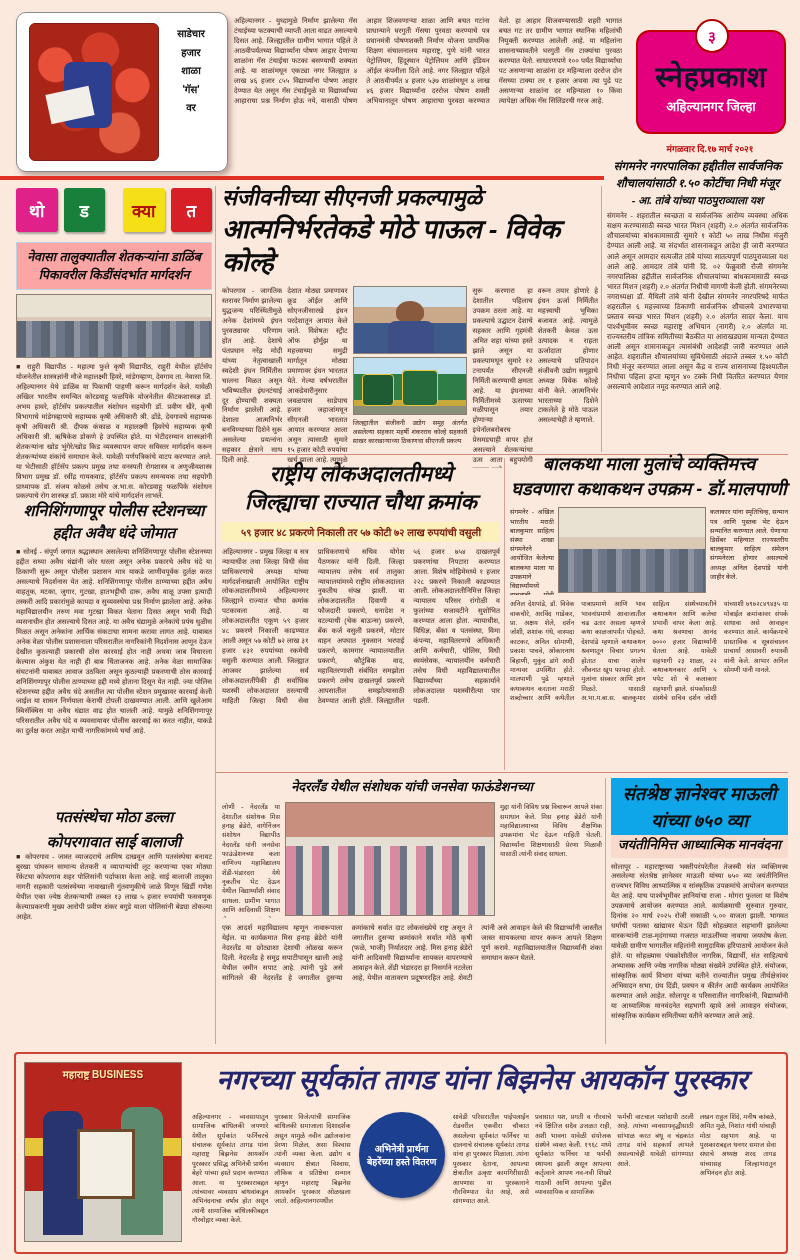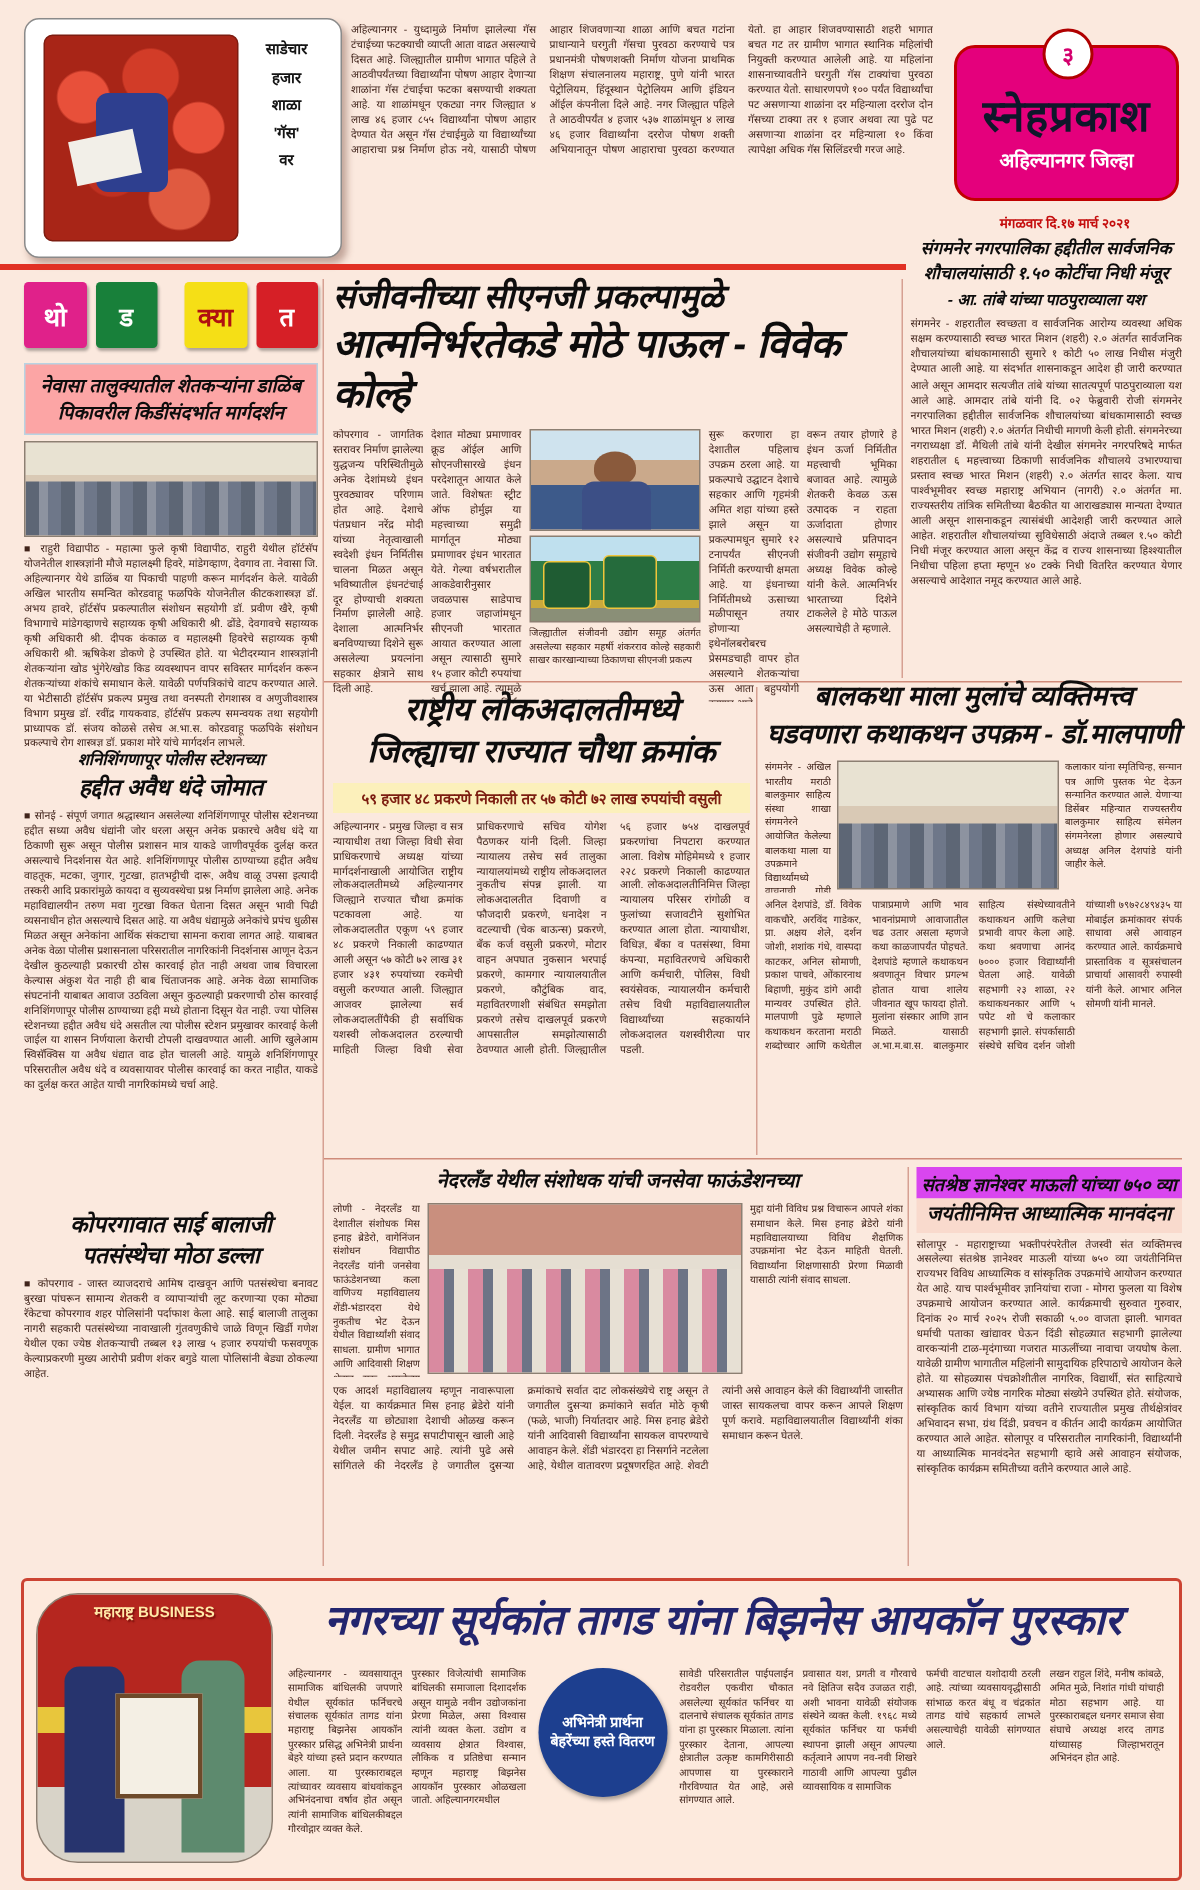--- a/index.html
+++ b/index.html
@@ -35,21 +35,21 @@
       #a82517;
     border-radius:6px;border:1px solid #7d1c10;}
   .tile{flex:1;display:flex;align-items:center;justify-content:center;
     font-weight:bold;font-size:17px;border-radius:3px;
     box-shadow:1px 2px 2px rgba(0,0,0,.3);}
   .masthead-box{background:#e4007c;border:2px solid #c00000;border-radius:14px;}
   .plantphoto{background:linear-gradient(180deg,#bfe0ee 0 28%,#2e7d46 28% 75%,#caa93c 75% 85%,#8a8f77 85%);}
   .portraitphoto{background:linear-gradient(180deg,#cfe3ee 0 30%,#caa98b 30% 55%,#3d5a8a 55%);}
   .stagephoto{background:linear-gradient(180deg,#e8e2d2 0 35%,#d9c9b5 35%);}
   .collegephoto{background:linear-gradient(180deg,#c98f7e 0 30%,#e5ded2 30%);}
-  .awardphoto{background:linear-gradient(180deg,#b5261f 0 42%,#e8c63c 42% 52%,#b5261f 52% 72%,#d8d3c8 72%);border-radius:28px;}
+  .awardphoto{background:linear-gradient(180deg,#b5261f 0 42%,#e8c63c 42% 52%,#b5261f 52% 72%,#d8d3c8 72%);}
   .badge-circle{background:#1d3f8f;border-radius:50%;color:#fff;font-weight:bold;
     display:flex;align-items:center;justify-content:center;text-align:center;
     box-shadow:1px 2px 3px rgba(0,0,0,.35);}
 </style>
 </head>
 <body>
 
 <div class="abs gasbox" style="left:16px;top:12px;width:210px;height:158px;">
   <div class="abs gasphoto" style="left:12px;top:10px;width:128px;height:136px;">
     <div style="position:absolute;left:34px;top:38px;width:48px;height:66px;background:#2e3f8f;border-radius:8px;"></div>
@@ -86,28 +86,28 @@
 
 <div class="abs" style="left:16px;top:242px;width:196px;">
   <div class="center hl" style="background:#fca5a5;border:1px solid #b9d3e2;font-size:12.5px;line-height:1.45;padding:5px 3px;">नेवासा तालुक्यातील शेतकऱ्यांना डाळिंब पिकावरील किडींसंदर्भात मार्गदर्शन</div>
   <div class="photo stagephoto" style="width:100%;height:64px;margin:4px 0;">
     <div class="crowdband"></div>
   </div>
   <div class="bodytext" style="height:138px;">■ राहुरी विद्यापीठ - महात्मा फुले कृषी विद्यापीठ, राहुरी येथील हॉर्टसॅप योजनेतील शास्त्रज्ञांनी मौजे महालक्ष्मी हिवरे, मांडेगव्हाण, देवगाव ता. नेवासा जि. अहिल्यानगर येथे डाळिंब या पिकाची पाहणी करून मार्गदर्शन केले. यावेळी अखिल भारतीय समन्वित कोरडवाहू फळपिके योजनेतील कीटकशास्त्रज्ञ डॉ. अभय हावरे, हॉर्टसॅप प्रकल्पातील संशोधन सहयोगी डॉ. प्रवीण खैरे, कृषी विभागाचे मांडेगव्हाणचे सहाय्यक कृषी अधिकारी श्री. ढोंडे, देवगावचे सहाय्यक कृषी अधिकारी श्री. दीपक कंकाळ व महालक्ष्मी हिवरेचे सहाय्यक कृषी अधिकारी श्री. ऋषिकेश डोकणे हे उपस्थित होते. या भेटीदरम्यान शास्त्रज्ञांनी शेतकऱ्यांना खोड भुंगेरे/खोड किड व्यवस्थापन वापर सविस्तर मार्गदर्शन करून शेतकऱ्यांच्या शंकांचे समाधान केले. यावेळी पर्णपत्रिकांचे वाटप करण्यात आले. या भेटीसाठी हॉर्टसॅप प्रकल्प प्रमुख तथा वनस्पती रोगशास्त्र व अणुजीवशास्त्र विभाग प्रमुख डॉ. रवींद्र गायकवाड, हॉर्टसॅप प्रकल्प समन्वयक तथा सहयोगी प्राध्यापक डॉ. संजय कोळसे तसेच अ.भा.स. कोरडवाहू फळपिके संशोधन प्रकल्पाचे रोग शास्त्रज्ञ डॉ. प्रकाश मोरे यांचे मार्गदर्शन लाभले.</div>
 </div>
 
 <div class="abs" style="left:16px;top:500px;width:196px;">
-  <div class="center hl" style="font-size:11px;line-height:1.4;">शनिशिंगणापूर पोलीस स्टेशनच्या</div>
+  <div class="center hl" style="font-size:16px;line-height:1.4;">शनिशिंगणापूर पोलीस स्टेशनच्या</div>
   <div class="center hl" style="font-size:15px;line-height:1.4;margin-bottom:4px;">हद्दीत अवैध धंदे जोमात</div>
   <div class="bodytext" style="height:248px;">■ सोनई - संपूर्ण जगात श्रद्धास्थान असलेल्या शनिशिंगणापूर पोलीस स्टेशनच्या हद्दीत सध्या अवैध धंद्यांनी जोर धरला असून अनेक प्रकारचे अवैध धंदे या ठिकाणी सुरू असून पोलीस प्रशासन मात्र याकडे जाणीवपूर्वक दुर्लक्ष करत असल्याचे निदर्शनास येत आहे. शनिशिंगणापूर पोलीस ठाण्याच्या हद्दीत अवैध वाहतूक, मटका, जुगार, गुटखा, हातभट्टीची दारू, अवैध वाळू उपसा इत्यादी तस्करी आदि प्रकारांमुळे कायदा व सुव्यवस्थेचा प्रश्न निर्माण झालेला आहे. अनेक महाविद्यालयीन तरुण मवा गुटखा विकत घेताना दिसत असून भावी पिढी व्यसनाधीन होत असल्याचे दिसत आहे. या अवैध धंद्यामुळे अनेकांचे प्रपंच धुळीस मिळत असून अनेकांना आर्थिक संकटाचा सामना करावा लागत आहे. याबाबत अनेक वेळा पोलीस प्रशासनाला परिसरातील नागरिकांनी निदर्शनास आणून देऊन देखील कुठल्याही प्रकारची ठोस कारवाई होत नाही अथवा जाब विचारला केल्यास अंकुश येत नाही ही बाब चिंताजनक आहे. अनेक वेळा सामाजिक संघटनांनी याबाबत आवाज उठविला असून कुठल्याही प्रकरणाची ठोस कारवाई शनिशिंगणापूर पोलीस ठाण्याच्या हद्दी मध्ये होताना दिसून येत नाही. ज्या पोलिस स्टेशनच्या हद्दीत अवैध धंदे असतील त्या पोलीस स्टेशन प्रमुखावर कारवाई केली जाईल या शासन निर्णयाला केराची टोपली दाखवण्यात आली. आणि खुलेआम स्विसॅक्विस या अवैध धंद्यात वाढ होत चालली आहे. यामुळे शनिशिंगणापूर परिसरातील अवैध धंदे व व्यवसायावर पोलीस कारवाई का करत नाहीत, याकडे का दुर्लक्ष करत आहेत याची नागरिकांमध्ये चर्चा आहे.</div>
 </div>
 
 <div class="abs" style="left:16px;top:806px;width:196px;">
+  <div class="center hl" style="font-size:15px;line-height:1.4;margin-bottom:4px;">पतसंस्थेचा मोठा डल्ला</div>
   <div class="center hl" style="font-size:15px;line-height:1.4;">कोपरगावात साई बालाजी</div>
-  <div class="center hl" style="font-size:15px;line-height:1.4;margin-bottom:4px;">पतसंस्थेचा मोठा डल्ला</div>
   <div class="bodytext" style="height:150px;">■ कोपरगाव - जास्त व्याजदराचे आमिष दाखवून आणि पतसंस्थेचा बनावट बुरखा पांघरून सामान्य शेतकरी व व्यापाऱ्यांची लूट करणाऱ्या एका मोठ्या रॅकेटचा कोपरगाव शहर पोलिसांनी पर्दाफाश केला आहे. साई बालाजी तालुका नागरी सहकारी पतसंस्थेच्या नावाखाली गुंतवणुकीचे जाळे विणून खिर्डी गणेश येथील एका ज्येष्ठ शेतकऱ्याची तब्बल १३ लाख ५ हजार रुपयांची फसवणूक केल्याप्रकरणी मुख्य आरोपी प्रवीण शंकर बगुडे याला पोलिसांनी बेड्या ठोकल्या आहेत.</div>
 </div>
 
 <div class="abs sep-v" style="left:215px;top:186px;height:858px;"></div>
 
 <div class="abs" style="left:222px;top:184px;width:376px;">
   <div class="hl" style="font-size:22px;line-height:1.3;">संजीवनीच्या सीएनजी प्रकल्पामुळे</div>
   <div class="hl" style="font-size:26px;line-height:1.3;">आत्मनिर्भरतेकडे मोठे पाऊल - विवेक कोल्हे</div>
   <div style="display:flex;gap:5px;margin-top:6px;height:182px;">
     <div class="bodytext" style="width:64px;">कोपरगाव - जागतिक स्तरावर निर्माण झालेल्या युद्धजन्य परिस्थितीमुळे अनेक देशांमध्ये इंधन पुरवठ्यावर परिणाम होत आहे. देशाचे पंतप्रधान नरेंद्र मोदी यांच्या नेतृत्वाखाली स्वदेशी इंधन निर्मितीस चालना मिळत असून भविष्यातील इंधनटंचाई दूर होण्याची शक्यता निर्माण झालेली आहे. देशाला आत्मनिर्भर बनविण्याच्या दिशेने सुरू असलेल्या प्रयत्नांना सहकार क्षेत्राने साथ दिली आहे.</div>
@@ -170,21 +170,21 @@
       <div class="crowdband" style="height:62%;background:repeating-linear-gradient(90deg,#d98aa0 0 10px,#6d7486 10px 17px,#e7e0d4 17px 26px);"></div>
     </div>
     <div class="bodytext" style="flex:1;font-size:6.6px;">मुद्दा यांनी विविध प्रश्न विचारून आपले शंका समाधान केले. मिस हनाह ब्रेडेरो यांनी महाविद्यालयाच्या विविध शैक्षणिक उपक्रमांना भेट देऊन माहिती घेतली. विद्यार्थ्यांना शिक्षणासाठी प्रेरणा मिळावी यासाठी त्यांनी संवाद साधला.</div>
   </div>
   <div class="bodytext cols3" style="height:128px;margin-top:5px;">एक आदर्श महाविद्यालय म्हणून नावारूपाला येईल. या कार्यक्रमात मिस हनाह ब्रेडेरो यांनी नेदरलँड या छोट्याशा देशाची ओळख करून दिली. नेदरलँड हे समुद्र सपाटीपासून खाली आहे येथील जमीन सपाट आहे. त्यांनी पुढे असे सांगितले की नेदरलँड हे जगातील दुसऱ्या क्रमांकाचे सर्वात दाट लोकसंख्येचे राष्ट्र असून ते जगातील दुसऱ्या क्रमांकाने सर्वात मोठे कृषी (फळे, भाजी) निर्यातदार आहे. मिस हनाह ब्रेडेरो यांनी आदिवासी विद्यार्थ्यांना सायकल वापरण्याचे आवाहन केले. शेंडी भंडारदरा हा निसर्गाने नटलेला आहे, येथील वातावरण प्रदूषणरहित आहे. शेवटी त्यांनी असे आवाहन केले की विद्यार्थ्यांनी जास्तीत जास्त सायकलचा वापर करून आपले शिक्षण पूर्ण करावे. महाविद्यालयातील विद्यार्थ्यांनी शंका समाधान करून घेतले.</div>
 </div>
 
 <div class="abs sep-v" style="left:605px;top:778px;height:266px;"></div>
 
 <div class="abs" style="left:611px;top:778px;width:177px;">
-  <div class="center hl" style="background:#d946ef;font-size:12px;line-height:1.5;padding:3px 1px 0 1px;">संतश्रेष्ठ ज्ञानेश्वर माऊली यांच्या ७५० व्या</div>
+  <div class="center hl" style="background:#0ea5e9;font-size:18px;line-height:1.5;padding:3px 1px 0 1px;">संतश्रेष्ठ ज्ञानेश्वर माऊली यांच्या ७५० व्या</div>
   <div class="center hl" style="background:#f9dacd;font-size:13px;line-height:1.5;padding:0 1px 3px 1px;margin-bottom:4px;">जयंतीनिमित्त आध्यात्मिक मानवंदना</div>
   <div class="bodytext" style="height:224px;font-size:7px;">सोलापूर - महाराष्ट्राच्या भक्तीपरंपरेतील तेजस्वी संत व्यक्तिमत्त्व असलेल्या संतश्रेष्ठ ज्ञानेश्वर माऊली यांच्या ७५० व्या जयंतीनिमित्त राज्यभर विविध आध्यात्मिक व सांस्कृतिक उपक्रमांचे आयोजन करण्यात येत आहे. याच पार्श्वभूमीवर ज्ञानियांचा राजा - मोगरा फुलला या विशेष उपक्रमाचे आयोजन करण्यात आले. कार्यक्रमाची सुरुवात गुरुवार, दिनांक २० मार्च २०२५ रोजी सकाळी ५.०० वाजता झाली. भागवत धर्माची पताका खांद्यावर घेऊन दिंडी सोहळ्यात सहभागी झालेल्या वारकऱ्यांनी टाळ-मृदंगाच्या गजरात माऊलींच्या नावाचा जयघोष केला. यावेळी ग्रामीण भागातील महिलांनी सामुदायिक हरिपाठाचे आयोजन केले होते. या सोहळ्यास पंचक्रोशीतील नागरिक, विद्यार्थी, संत साहित्याचे अभ्यासक आणि ज्येष्ठ नागरिक मोठ्या संख्येने उपस्थित होते. संयोजक, सांस्कृतिक कार्य विभाग यांच्या वतीने राज्यातील प्रमुख तीर्थक्षेत्रांवर अभिवादन सभा, ग्रंथ दिंडी, प्रवचन व कीर्तन आदी कार्यक्रम आयोजित करण्यात आले आहेत. सोलापूर व परिसरातील नागरिकांनी, विद्यार्थ्यांनी या आध्यात्मिक मानवंदनेत सहभागी व्हावे असे आवाहन संयोजक, सांस्कृतिक कार्यक्रम समितीच्या वतीने करण्यात आले आहे.</div>
 </div>
 
 <div class="abs" style="left:14px;top:1052px;width:770px;height:198px;border:2px solid #cc4433;border-radius:4px;background:#fdeadd;">
   <div class="abs photo awardphoto" style="left:8px;top:8px;width:158px;height:180px;">
     <div class="center" style="position:absolute;left:0;right:0;top:4px;color:#ffe9a8;font-weight:bold;font-size:10px;text-shadow:1px 1px 1px #7c0f0a;">महाराष्ट्र BUSINESS</div>
     <div style="position:absolute;left:18px;top:48px;width:40px;height:124px;background:#27346e;border-radius:10px 10px 0 0;"></div>
     <div style="position:absolute;left:96px;top:44px;width:42px;height:128px;background:#5d8a6e;border-radius:12px 12px 0 0;"></div>
     <div style="position:absolute;left:52px;top:66px;width:52px;height:64px;background:#f4efe4;border:3px solid #6d4a2a;"></div>

